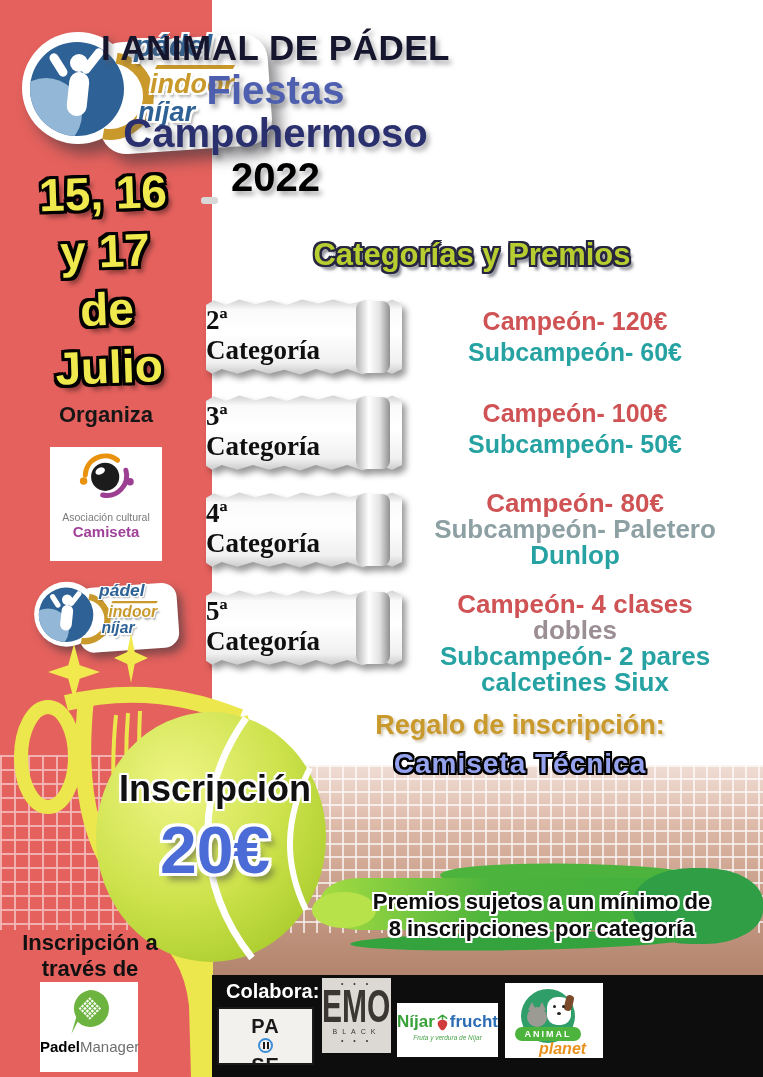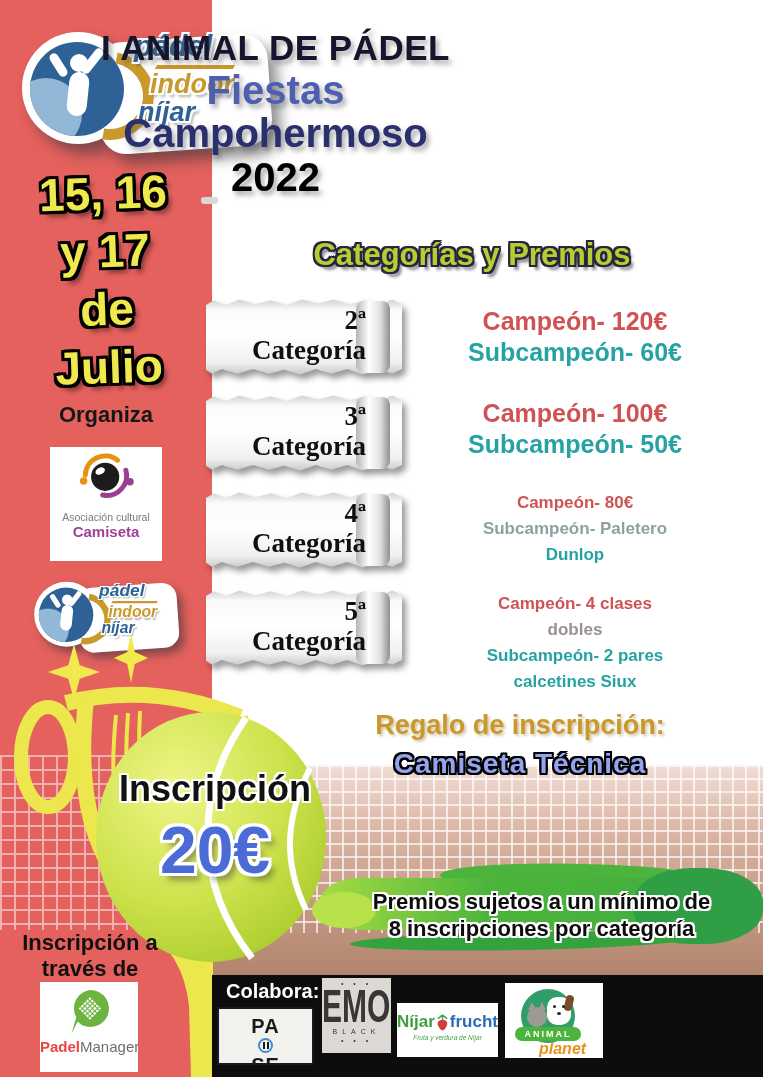--- a/index.html
+++ b/index.html
@@ -67,28 +67,28 @@
   .dash-mark{position:absolute;left:201px;top:197px;width:17px;height:7px;border-radius:3px;background:#d8d8d8;}
   .section-heading{position:absolute;left:212px;top:237px;width:520px;text-align:center;font-size:31px;font-weight:700;color:#b8cd2f;
     text-shadow:-2px -2px 0 #262640,2px -2px 0 #262640,-2px 2px 0 #262640,2px 2px 0 #262640,0 -2px 0 #262640,0 2px 0 #262640,-2px 0 0 #262640,2px 0 0 #262640,4px 5px 3px rgba(40,40,60,.55);}
   
   .banner{position:absolute;left:206px;width:196px;height:80px;filter:drop-shadow(4px 5px 3px rgba(0,0,0,.4));}
   .banner .paper{position:absolute;inset:0;background:linear-gradient(180deg,#c8c8c8 0,#fafafa 16%,#ffffff 45%,#f0f0f0 82%,#c2c2c2 100%);
     clip-path:polygon(0 10%,4% 4%,10% 10%,17% 3%,25% 9%,33% 4%,41% 10%,49% 3%,57% 8%,65% 3%,73% 9%,81% 4%,89% 9%,95% 3%,100% 9%,
       100% 90%,95% 96%,88% 90%,80% 97%,72% 90%,64% 96%,56% 90%,48% 97%,40% 91%,32% 96%,24% 90%,16% 96%,8% 90%,3% 96%,0 91%);}
   .banner .curl{position:absolute;right:12px;top:4px;width:34px;height:72px;border-radius:8px;
     background:linear-gradient(90deg,#b5b5b5 0,#ffffff 38%,#e2e2e2 70%,#8f8f8f 100%);}
-  .banner .btxt{position:absolute;left:0;top:8px;width:160px;text-align:right;
+  .banner .btxt{position:absolute;left:0;top:8px;width:160px;text-align:left;
     font-family:"Liberation Serif", serif;font-weight:700;color:#101010;line-height:30px;}
   .banner .cat-num{display:block;font-size:27px;}
   .banner .cat-label{display:block;font-size:27px;}
   .prizes{position:absolute;left:395px;width:360px;text-align:center;font-weight:700;}
   .prizes span{display:block;}
   .pl-30{font-size:25px;line-height:31px;}
-  .pl-26{font-size:17px;line-height:26px;}
+  .pl-26{font-size:26px;line-height:26px;}
   .c-red{color:#cf5254;}
   .c-teal{color:#26a2a2;}
   .c-gray{color:#8da0a4;}
   .c-mauve{color:#9b8e94;}
   .row2-b{top:297px;} .row2-p{top:306px;}
   .row3-b{top:393px;} .row3-p{top:398px;}
   .row4-b{top:490px;} .row4-p{top:490px;}
   .row5-b{top:588px;} .row5-p{top:591px;}
   
   .regalo-label{position:absolute;left:280px;top:710px;width:480px;text-align:center;font-size:27px;font-weight:700;color:#c9992b;text-shadow:2px 2px 3px rgba(120,90,20,.35);}
@@ -104,21 +104,21 @@
   .brush .b4{position:absolute;left:30px;top:70px;width:340px;height:18px;border-radius:50%;background:#35a33d;transform:rotate(-1deg);}
   .brush .b5{position:absolute;left:-8px;top:30px;width:64px;height:36px;border-radius:50%;background:#b8e24a;}
   .brush .note{position:absolute;left:0;top:26px;width:100%;text-align:center;font-size:22px;font-weight:700;color:#0c0c0c;line-height:27px;}
   .brush .note span{display:block;}
   
   .reg-label{position:absolute;left:5px;top:930px;width:170px;text-align:center;font-size:22px;font-weight:700;color:#111;line-height:26px;}
   .reg-label span{display:block;}
   .pm-box{position:absolute;left:40px;top:982px;width:98px;height:90px;background:#fff;text-align:center;}
   .pm-box svg{margin-top:6px;}
   .pm-brand{font-size:15px;color:#4a4a4a;line-height:14px;}
-  .pm-brand .b1{font-weight:700;color:#ef4444;}
+  .pm-brand .b1{font-weight:700;color:#000000;}
   .pm-brand .b2{color:#6f6f6f;}
   
   .bar{position:absolute;left:212px;top:975px;width:551px;height:102px;background:#0d0d0d;}
   .colabora{position:absolute;left:14px;top:5px;font-size:20px;font-weight:700;color:#fff;}
   .sponsor{position:absolute;background:#fff;overflow:hidden;}
   .sp-pause{left:5px;top:32px;width:97px;height:58px;background:#f3f1ee;border:2px solid #1a1a1a;box-sizing:border-box;text-align:center;}
   .sp-pause .nm{font-size:20px;font-weight:700;letter-spacing:1px;color:#1a1a1a;margin-top:6px;line-height:22px;display:flex;align-items:center;justify-content:center;gap:1px;flex-direction:column;}
   .pause-icon{display:inline-flex;width:15px;height:15px;border:2px solid #3f8fd6;border-radius:50%;align-items:center;justify-content:center;gap:2px;box-sizing:border-box;}
   .pause-icon i{display:block;width:2px;height:7px;background:#1a1a1a;}
   .sp-pause .sub{font-size:7.5px;color:#2a2a2a;margin-top:3px;}

